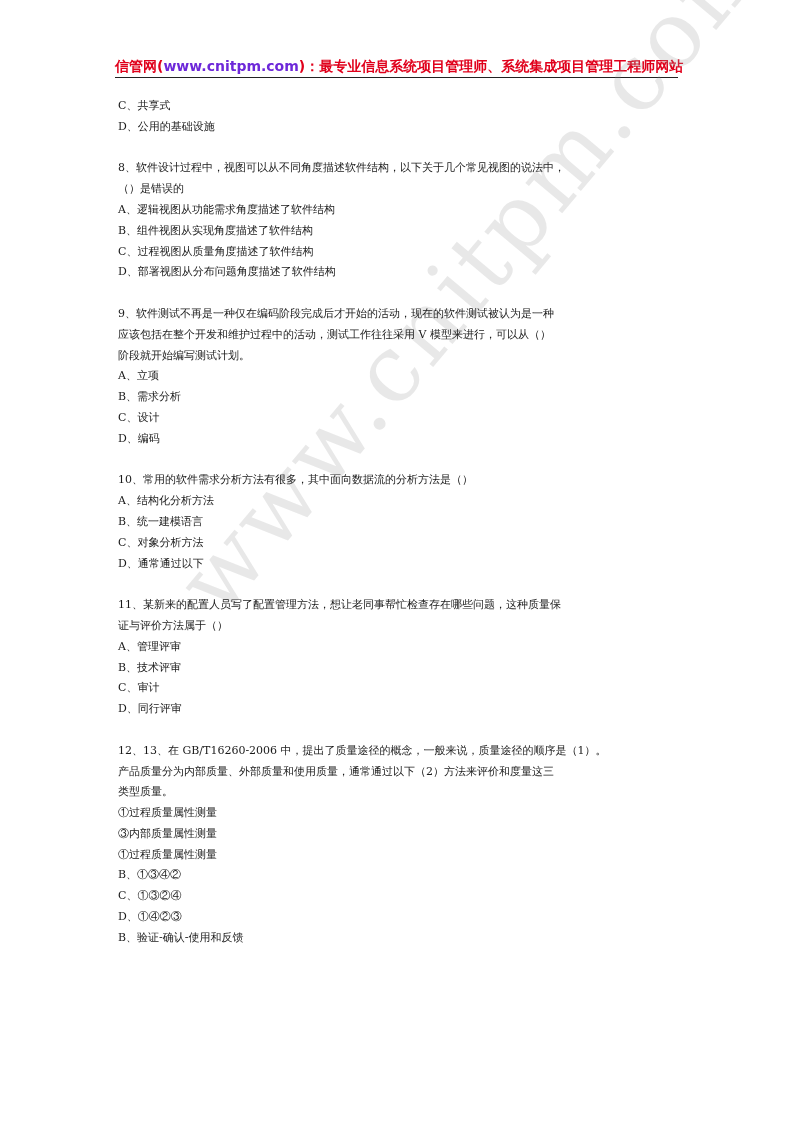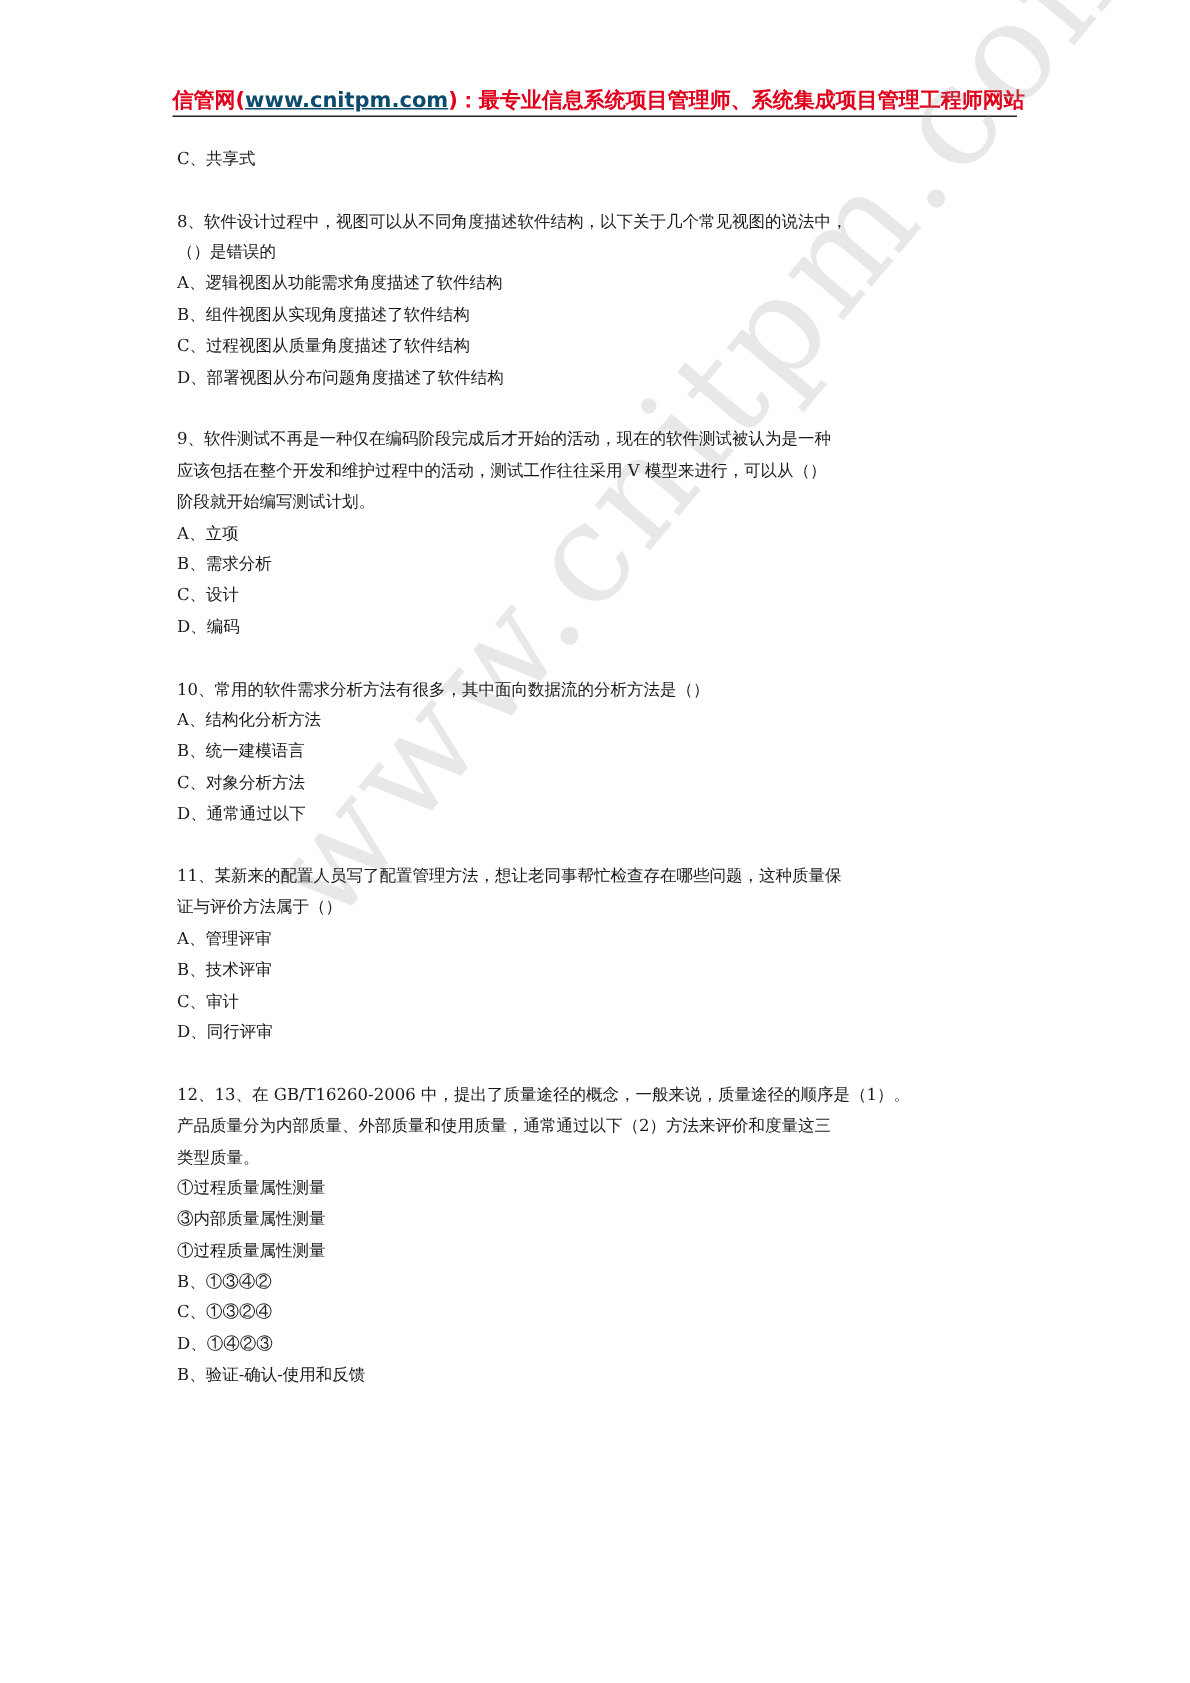--- a/index.html
+++ b/index.html
@@ -9,21 +9,21 @@
       color: #1a1a1a;
     }
     .header {
       position: absolute; left: 115px; top: 58px; width: 563px;
       text-align: center;
       font-family: "DejaVu Sans", "Liberation Sans", sans-serif;
       font-size: 14px; font-weight: bold; color: #e0001b;
       letter-spacing: 0px;
       white-space: nowrap;
     }
-    .header .link { text-decoration: underline; color: #0c4a6e; margin-top: 44px; }
+    .header .link { color: #6d28d9; margin-top: 44px; }
     .header-rule {
       position: absolute; left: 115px; top: 77px; width: 563px; height: 1px;
       background: #222;
     }
     .content {
       position: absolute; left: 118px; top: 96px; width: 565px;
       font-size: 11px; line-height: 20.8px;
     }
     .line { white-space: nowrap; }
     .gap { height: 20.8px; }
@@ -41,20 +41,21 @@
 <div class="header">
   <span>信管网(</span><span class="link">www.cnitpm.com</span><span>)：最专业信息系统项目管理师、系统集成项目管理工程师网站</span>
 </div>
 <div class="header-rule"></div>
 
 <div class="watermark">www.cnitpm.com信管网</div>
 
 <div class="content">
   <div>
     <div class="line">C、共享式</div>
+    <div class="line">D、公用的基础设施</div>
   </div>
   <div class="gap"></div>
 
   <div>
     <div class="line">8、软件设计过程中，视图可以从不同角度描述软件结构，以下关于几个常见视图的说法中，</div>
     <div class="line">（）是错误的</div>
     <div class="line">A、逻辑视图从功能需求角度描述了软件结构</div>
     <div class="line">B、组件视图从实现角度描述了软件结构</div>
     <div class="line">C、过程视图从质量角度描述了软件结构</div>
     <div class="line">D、部署视图从分布问题角度描述了软件结构</div>

